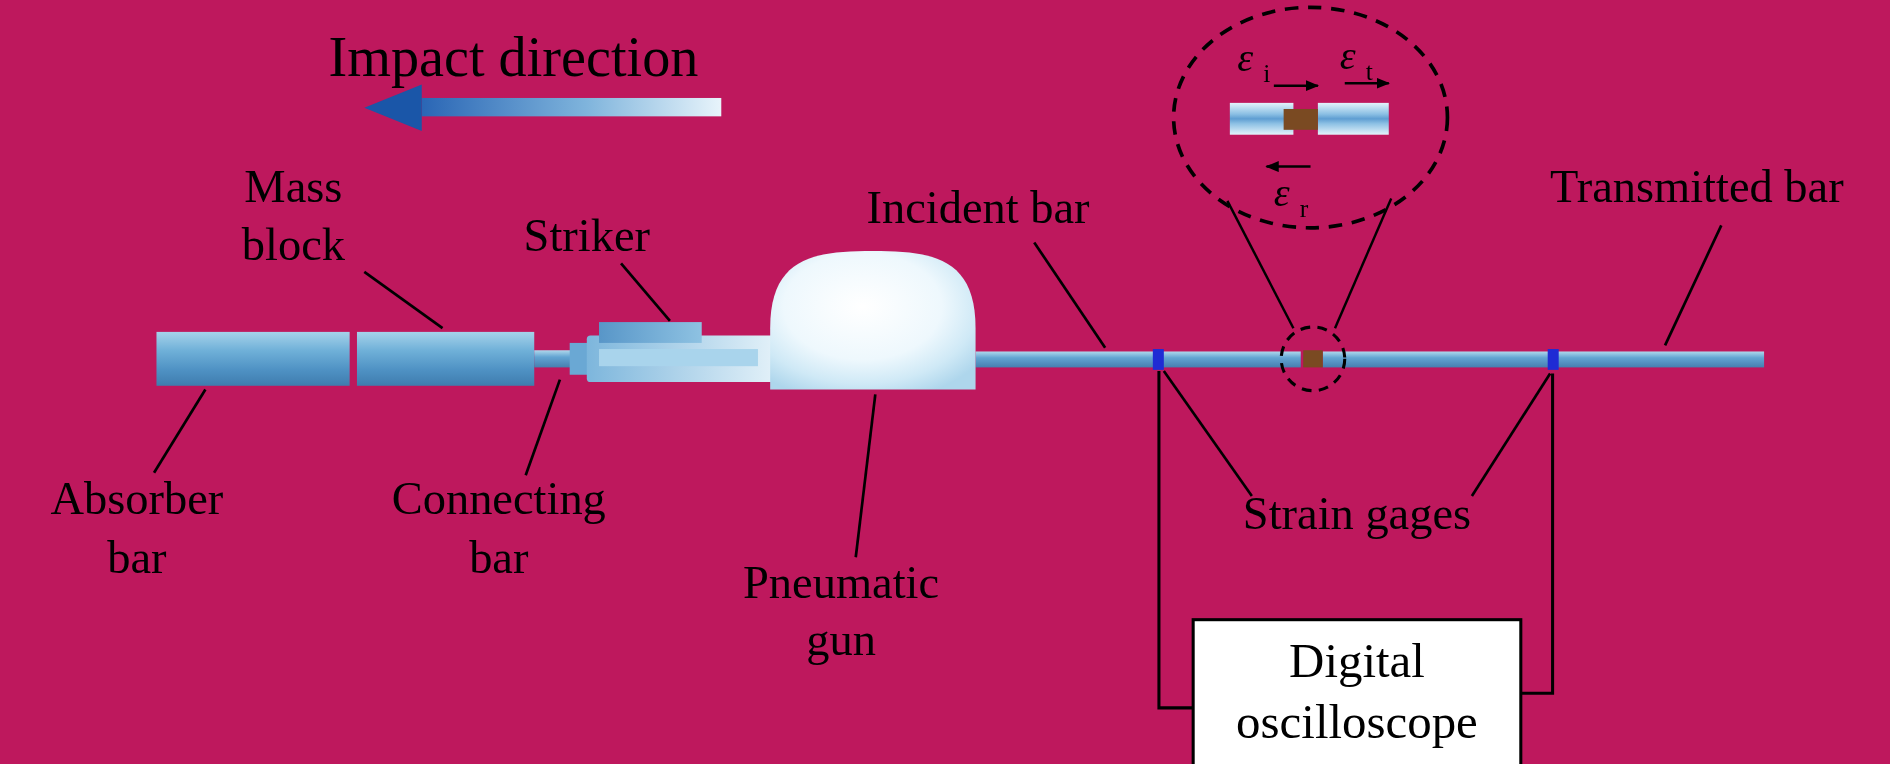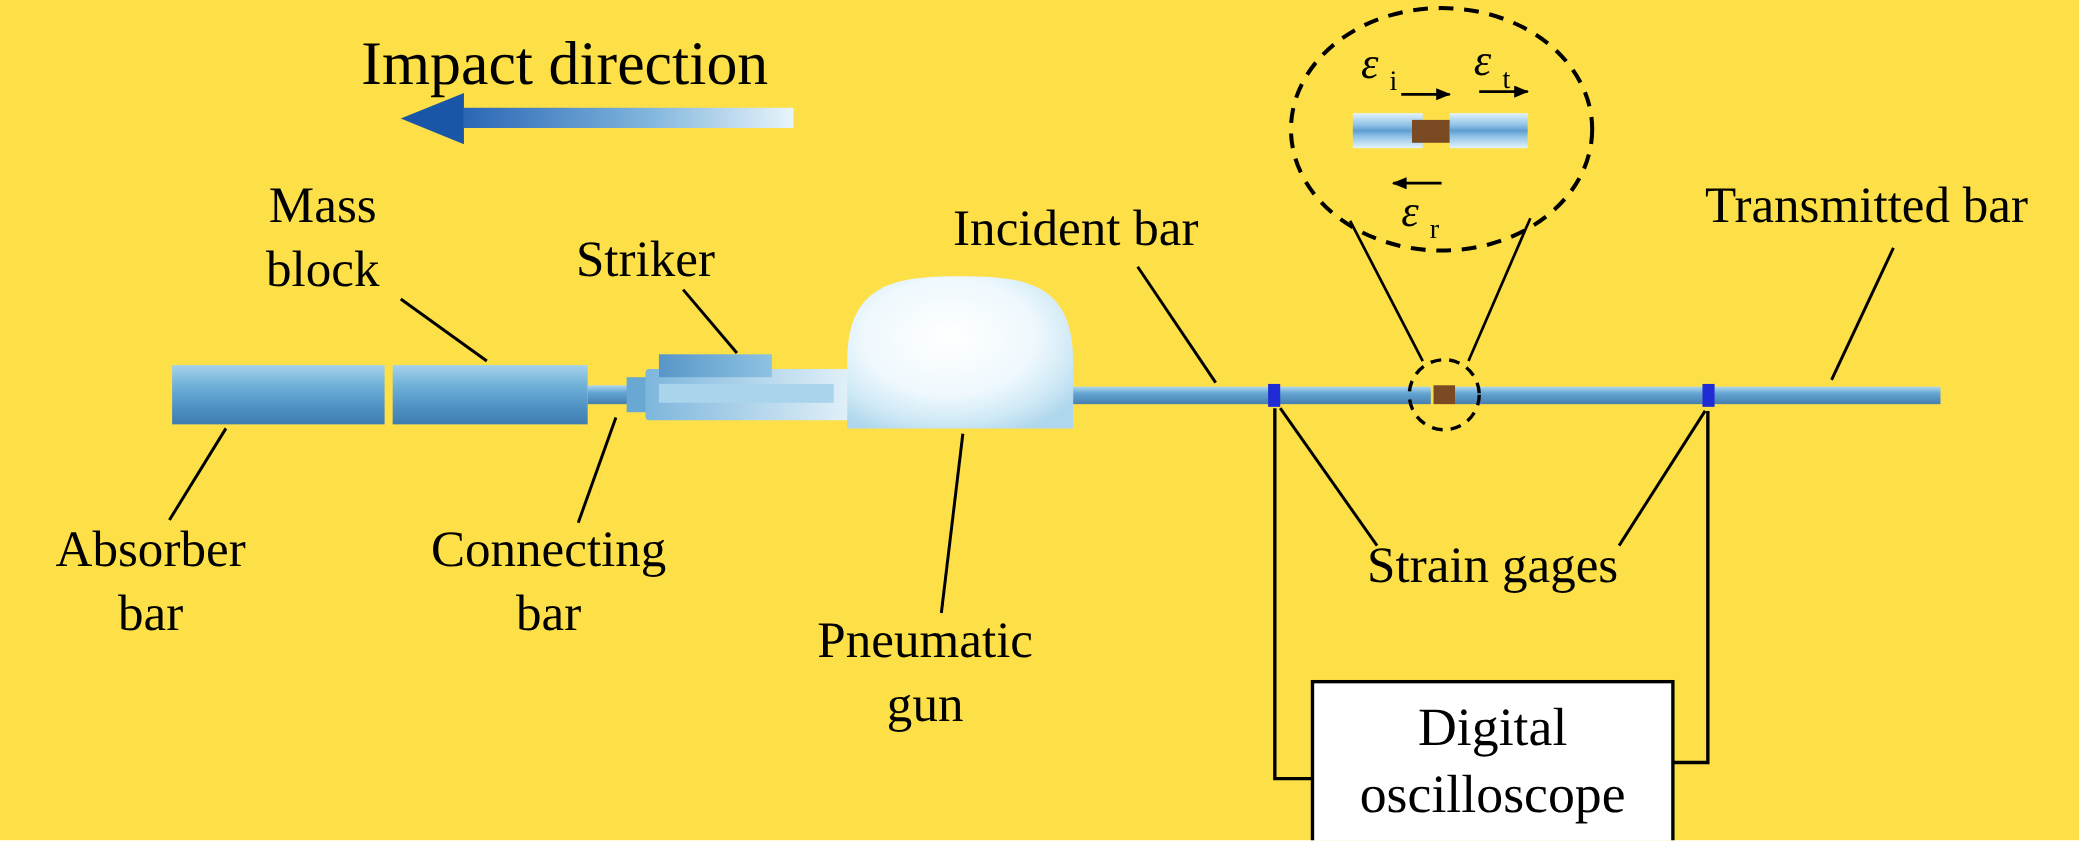--- a/index.html
+++ b/index.html
@@ -1,19 +1,19 @@
 <!DOCTYPE html>
 <html><head>
 <meta charset="utf-8">
 <style>
   html, body { margin: 0; padding: 0; background: #ffffff; }
   .stage {
     width: 1890px;
     height: 764px;
-    background: #fde047;
+    background: #be185d;
     overflow: hidden;
     position: relative;
   }
   svg text {
     font-family: "Liberation Serif", serif;
     fill: #000000;
   }
 </style>
 </head>
 <body>

